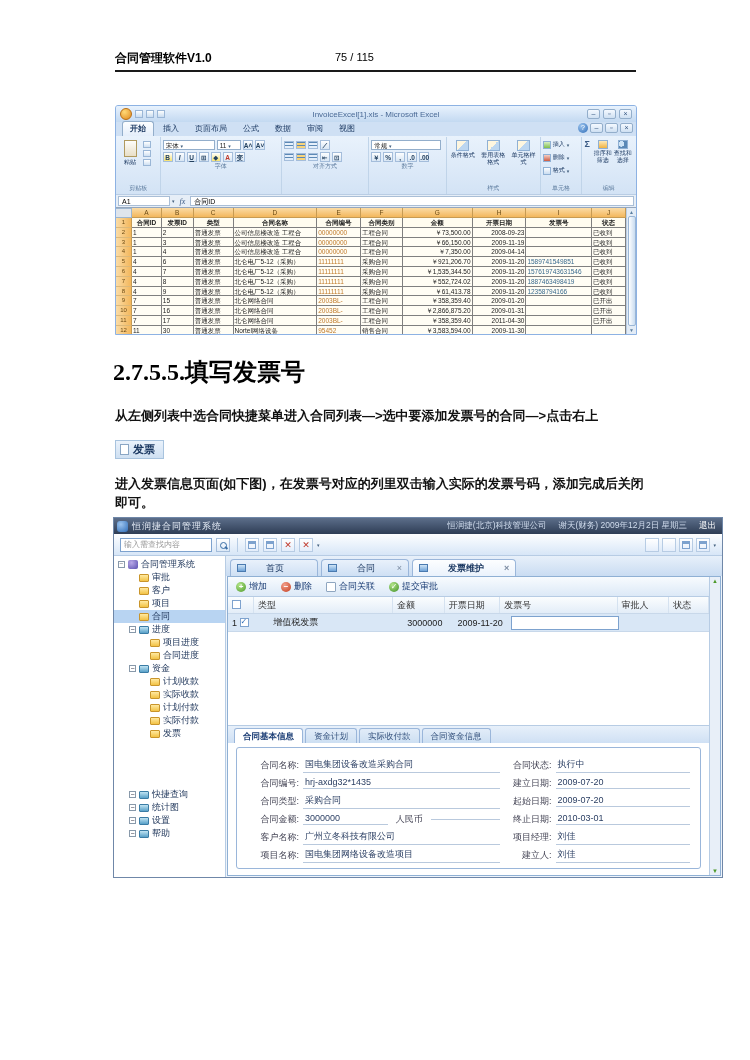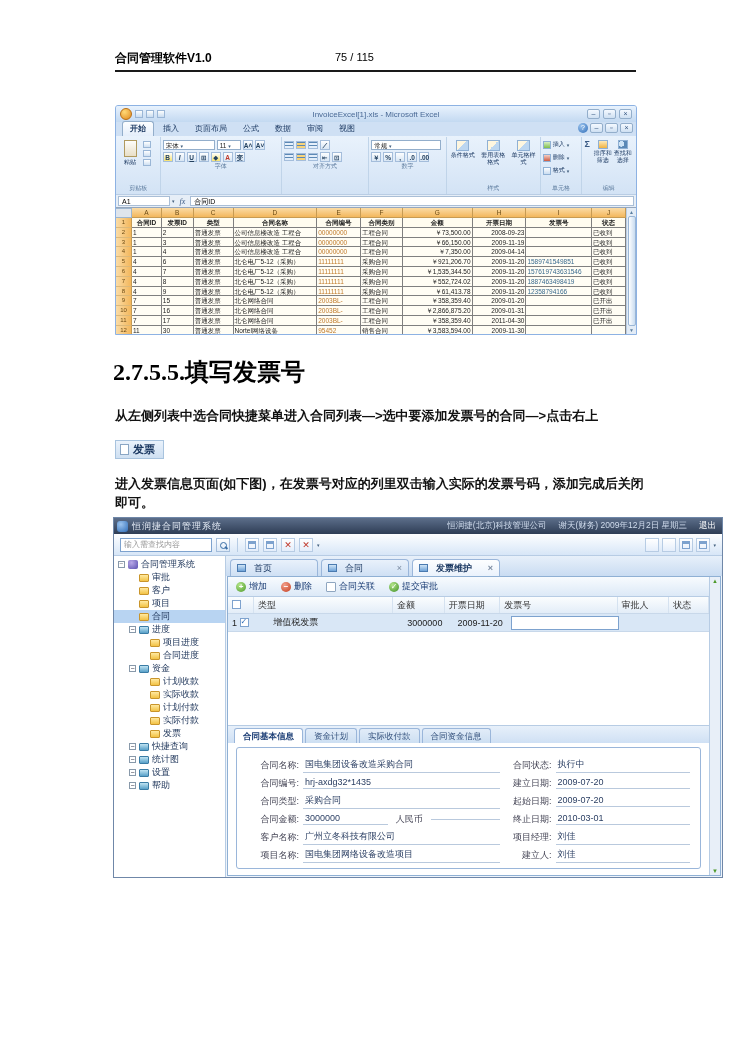--- a/index.html
+++ b/index.html
@@ -107,21 +107,21 @@
   .s-item { height:13px; display:flex; align-items:center; gap:3px; white-space:nowrap; color:#1c3358; }
   .s-item.sel { background:#b8d4f2; }
   .expander { width:7px; height:7px; border:1px solid #8899aa; background:#fff; font-size:7px; line-height:5px; text-align:center; color:#334; flex:none; }
   .expander.none { border:none; background:transparent; }
   .ic-root { width:10px; height:9px; border-radius:2px; background:radial-gradient(circle at 35% 30%,#b9a9e8,#5a4fb0); flex:none; }
   .ic-folder { width:10px; height:8px; background:linear-gradient(#ffe9a0,#f2c245); border:1px solid #c9952b; border-radius:1px; flex:none; }
   .ic-module { width:10px; height:8px; background:linear-gradient(#bfe3f2,#58a0c8); border:1px solid #3a7ca5; border-radius:1px; flex:none; }
   .a-main { flex:1; display:flex; flex-direction:column; overflow:hidden; background:#eef4fb; }
   .a-tabbar { height:20px; background:linear-gradient(#e7f0fa,#c9dcf2); display:flex; align-items:flex-end; gap:3px; padding:2px 4px 0; }
   .a-tab { height:17px; min-width:88px; background:linear-gradient(#e9f1fb,#cfe0f4); border:1px solid #9ab6da; border-bottom:none;
-    border-radius:4px 4px 0 0; display:flex; align-items:center; gap:8px; padding:0 6px; color:#1d3a63; }
+    border-radius:4px 4px 0 0; display:flex; align-items:center; gap:20px; padding:0 6px; color:#1d3a63; }
   .a-tab.act { background:linear-gradient(#fdfeff,#eaf2fc); font-weight:bold; }
   .a-tab-ic { width:9px; height:8px; background:linear-gradient(#cfe4f6,#6fa3d8); border:1px solid #4a7ab0; }
   .a-tab-x { margin-left:auto; color:#7a8aa0; font-size:9px; }
   .a-panel { flex:1; margin:0 1px 1px; border:1px solid #8fb0d4; background:#fff; display:flex; overflow:hidden; }
   .a-content { flex:1; display:flex; flex-direction:column; overflow:hidden; }
   .a-actions { height:20px; background:linear-gradient(#f8fbfe,#dcE9f7); background:linear-gradient(#f8fbfe,#dce9f7); border-bottom:1px solid #b7cce4;
     display:flex; align-items:center; gap:14px; padding:0 8px; }
   .a-abtn { display:flex; align-items:center; gap:3px; color:#1a3c74; }
   .ab-ic { width:10px; height:10px; border-radius:50%; color:#fff; font-size:8px; font-weight:bold; text-align:center; line-height:9px; flex:none; }
   .ab-add { background:radial-gradient(circle at 35% 30%,#b3e58a,#4d9a2a); }
@@ -597,21 +597,21 @@
         <div class="s-item" style="padding-left: 26px;">
           <span class="expander none"></span>
           <span class="ic-folder"></span>
           <span class="s-label">实际付款</span>
         </div>
         <div class="s-item" style="padding-left: 26px;">
           <span class="expander none"></span>
           <span class="ic-folder"></span>
           <span class="s-label">发票</span>
         </div>
-        <div class="s-item" style="padding-left: 15px;">
+        <div class="s-item" style="padding-left: 15px; margin-top: 48px;">
           <span class="expander">−</span>
           <span class="ic-module"></span>
           <span class="s-label">快捷查询</span>
         </div>
         <div class="s-item" style="padding-left: 15px;">
           <span class="expander">−</span>
           <span class="ic-module"></span>
           <span class="s-label">统计图</span>
         </div>
         <div class="s-item" style="padding-left: 15px;">

